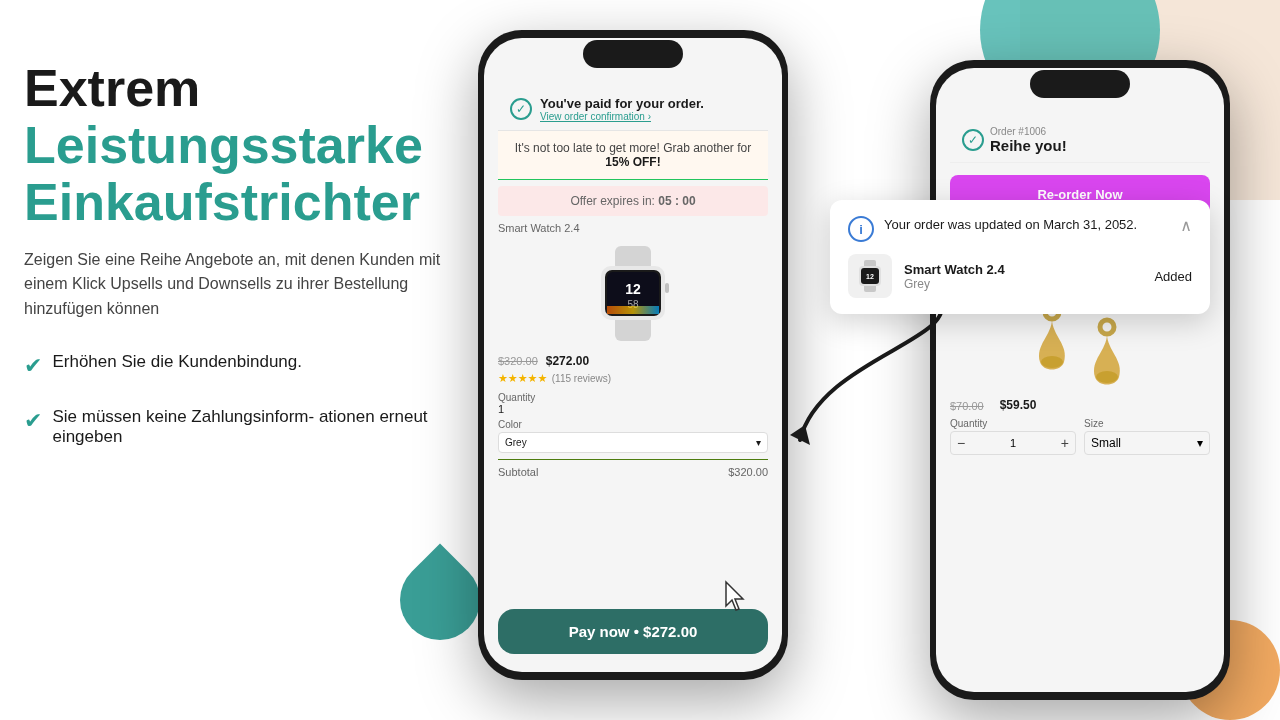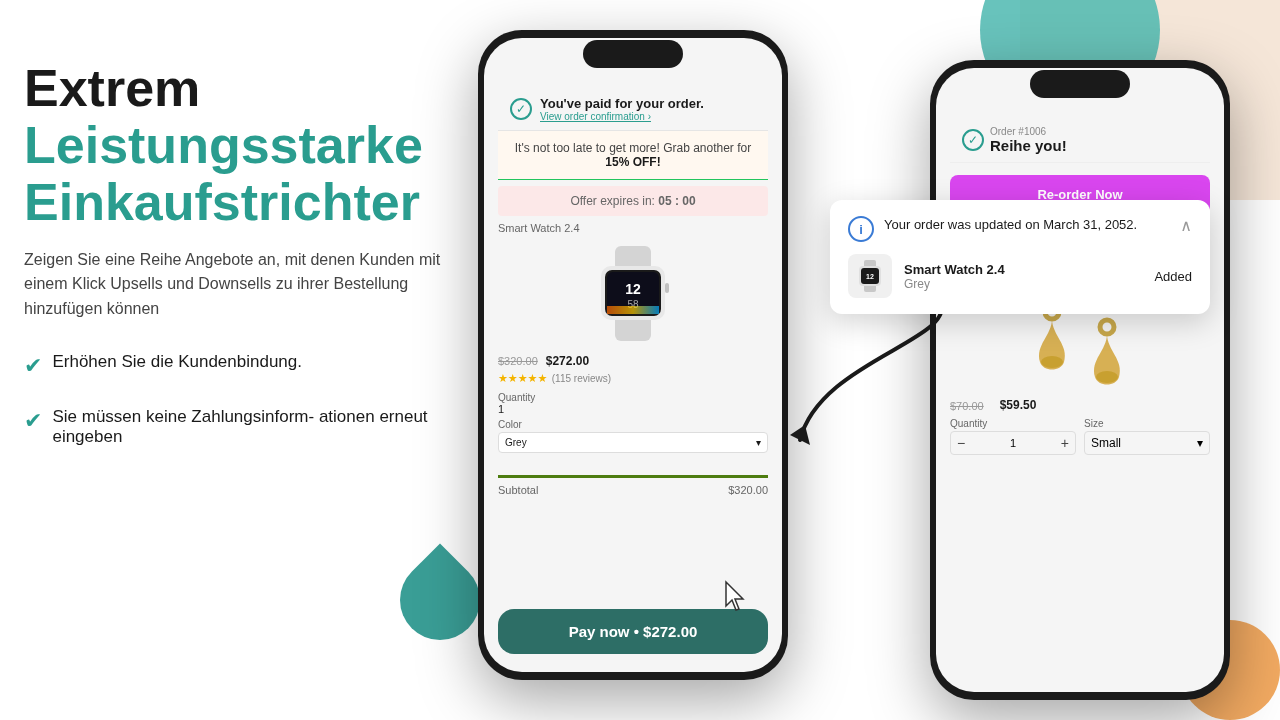--- a/index.html
+++ b/index.html
@@ -252,22 +252,22 @@
       justify-content: space-between;
       align-items: center;
       margin-top: 2px;
     }
     .subtotal-row {
       display: flex;
       justify-content: space-between;
       padding: 6px 0;
       font-size: 11px;
       color: #666;
-      border-top: 3px solid #4d7c0f;
-      margin-top: 22px;
+      border-top: 1px solid #4d7c0f;
+      margin-top: 6px;
     }
     .pay-button {
       position: absolute;
       bottom: 18px;
       left: 14px;
       right: 14px;
       background: #2d6e66;
       color: white;
       border-radius: 16px;
       padding: 14px;

